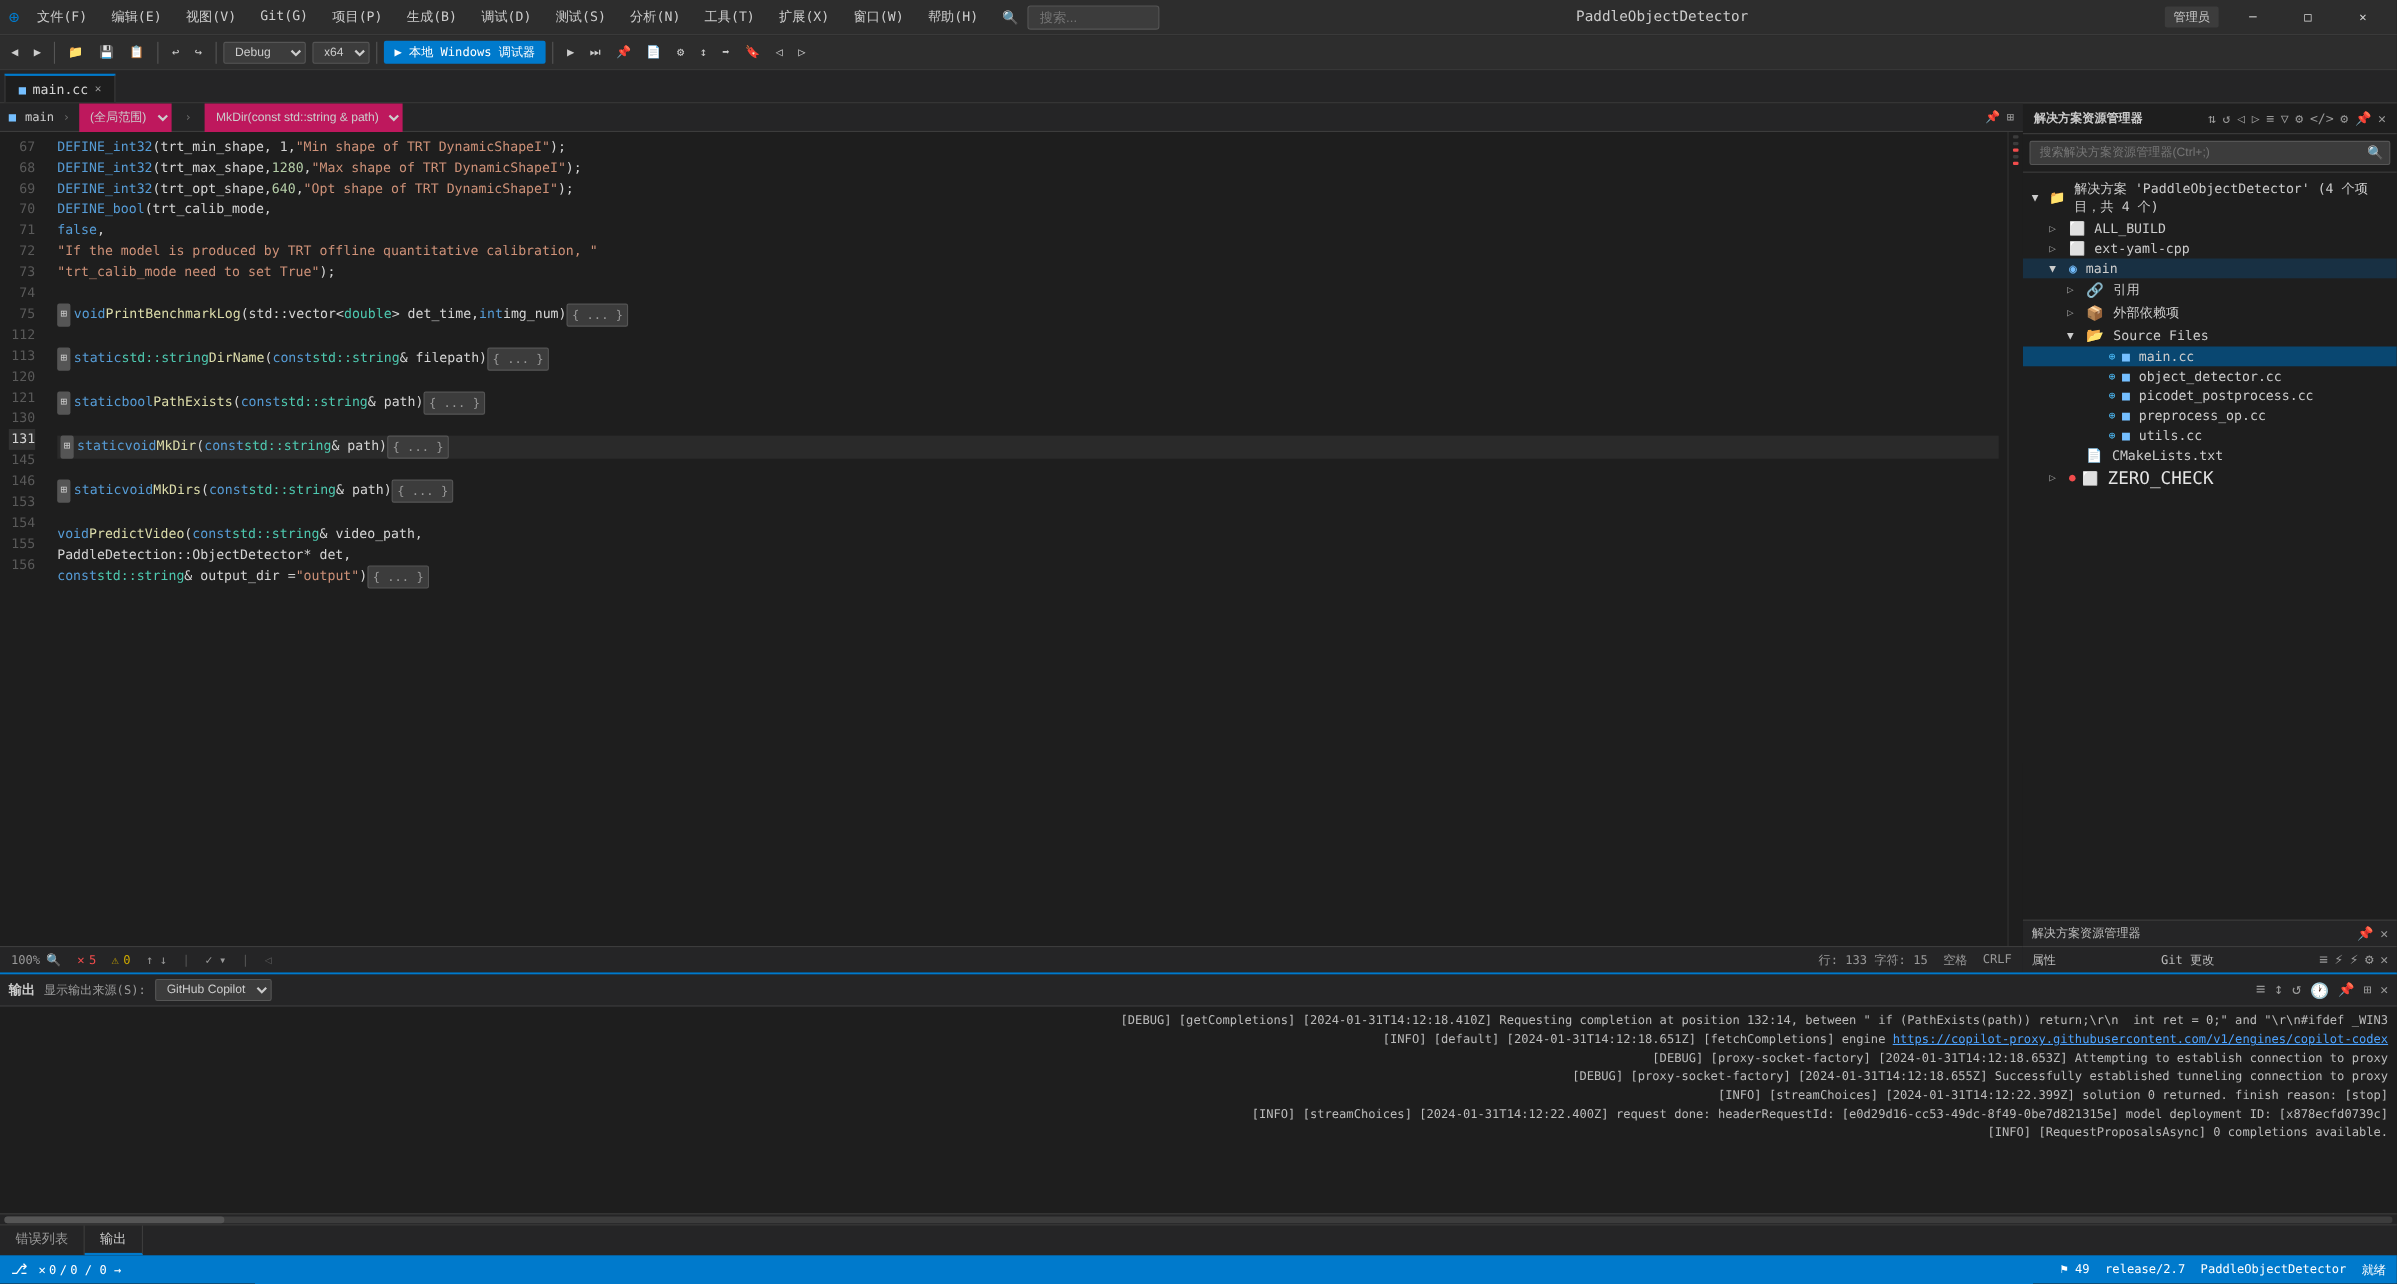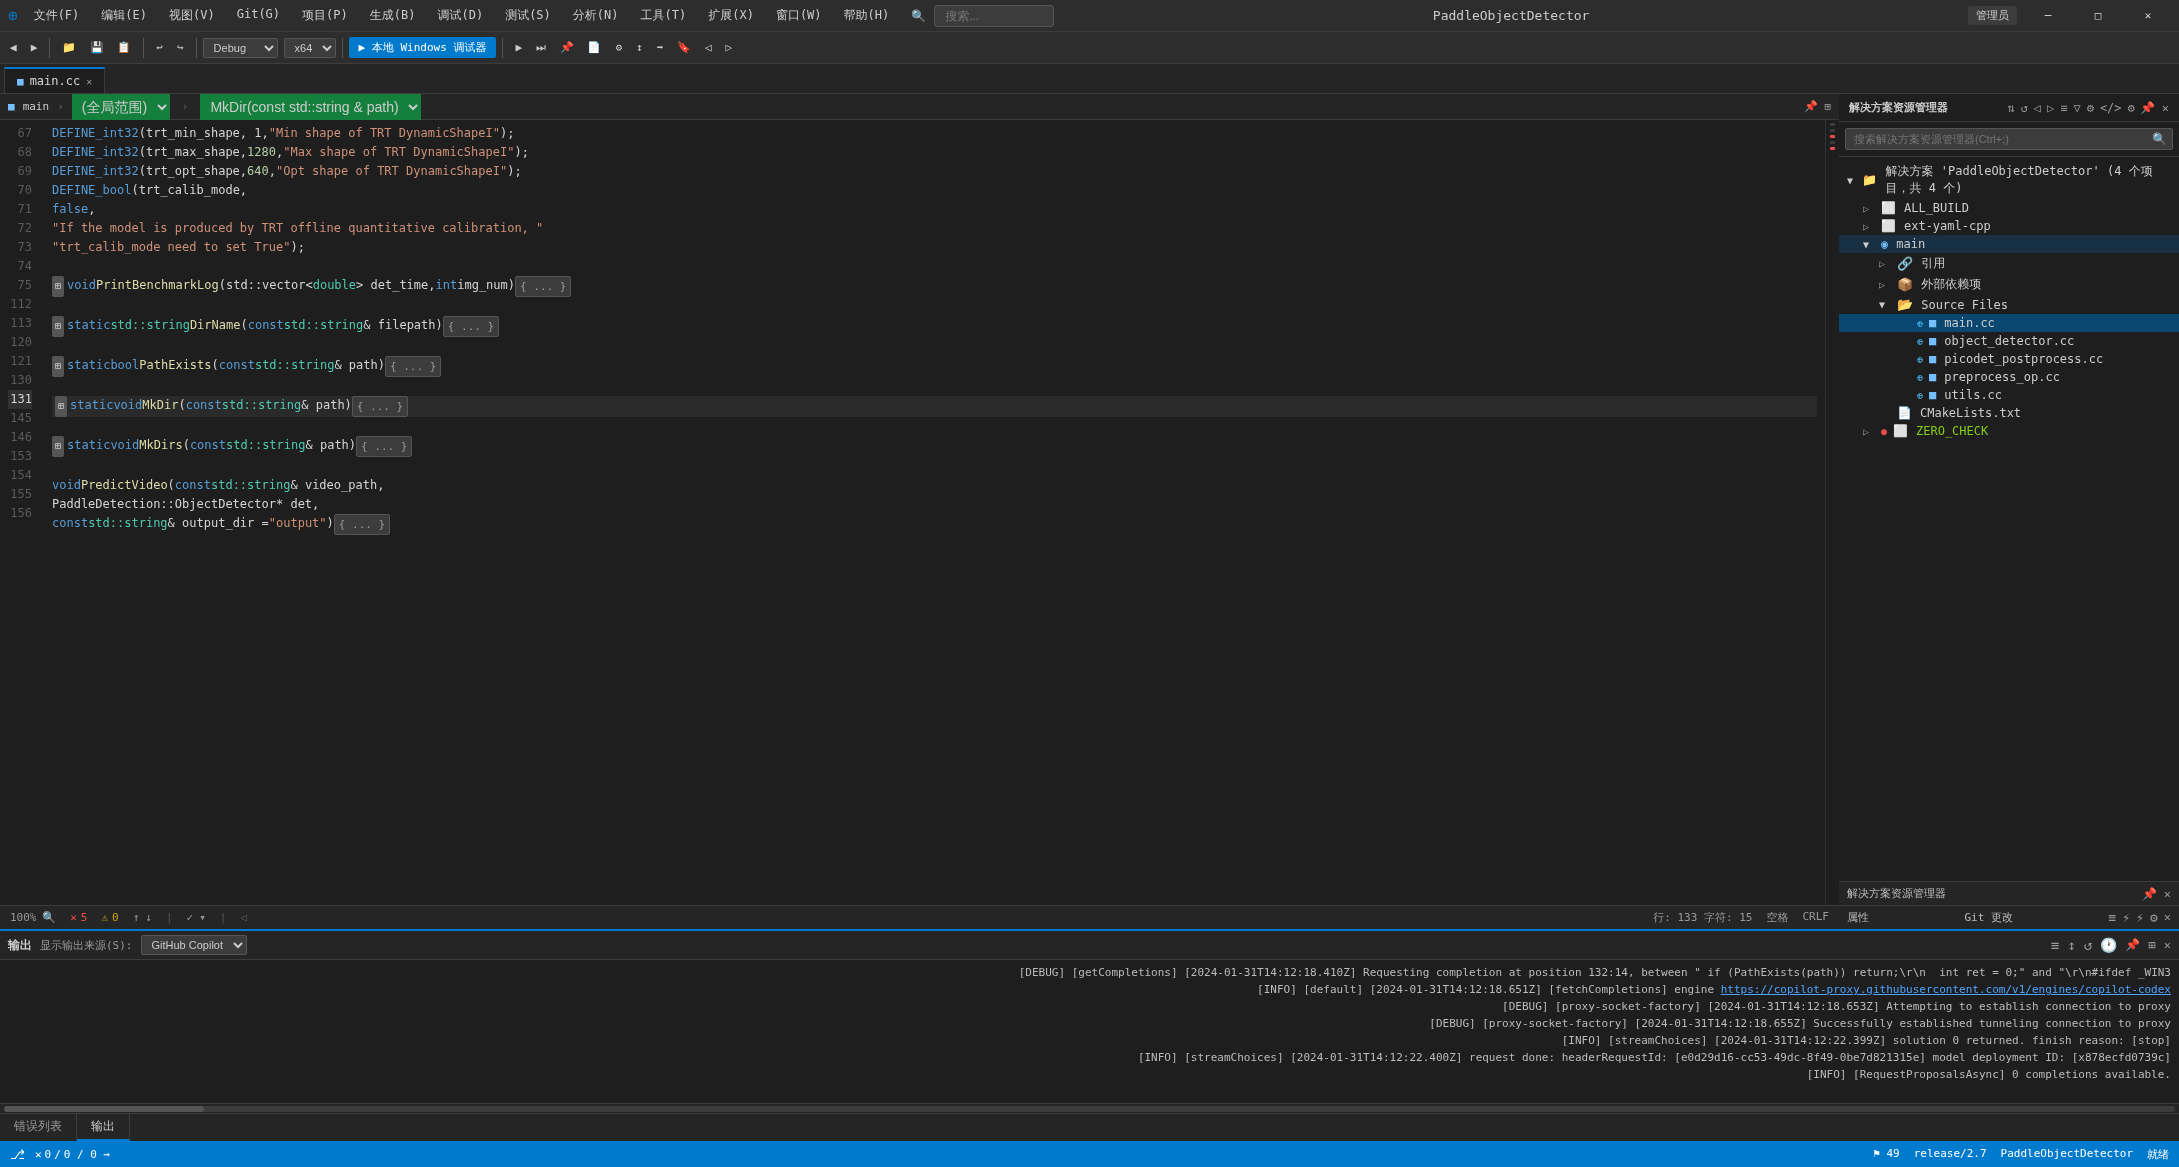--- a/index.html
+++ b/index.html
@@ -20,21 +20,21 @@
     .tb-separator { width: 1px; height: 20px; background: #555; margin: 0 4px; }
     .tb-select { background: #3c3c3c; border: 1px solid #555; color: #ccc; padding: 2px 6px; border-radius: 2px; font-size: 11px; }
     .tb-run { background: #007acc; color: white; padding: 3px 10px; border-radius: 2px; cursor: pointer; font-size: 11px; display: flex; align-items: center; gap: 3px; }
     
     
     .tab-bar { background: #252526; height: 30px; display: flex; align-items: flex-end; padding: 0 4px; border-bottom: 1px solid #3c3c3c; }
     .tab { padding: 5px 12px; background: #2d2d2d; color: #999; cursor: pointer; border-top: 1px solid #3c3c3c; border-left: 1px solid #3c3c3c; border-right: 1px solid #3c3c3c; font-size: 12px; display: flex; align-items: center; gap: 6px; }
     .tab.active { background: #1e1e1e; color: #d4d4d4; border-top: 2px solid #007acc; }
     .tab-close { color: #999; font-size: 10px; }
     .code-header { background: #252526; border-bottom: 1px solid #3c3c3c; height: 26px; display: flex; align-items: center; padding: 0 8px; gap: 8px; font-size: 11px; color: #999; }
-    .code-header-dropdown { background: #15803d; border: none; color: #ccc; padding: 14px 6px; font-size: 14px; }
+    .code-header-dropdown { background: #be185d; border: none; color: #ccc; padding: 14px 6px; font-size: 11px; }
     .sidebar-header { padding: 6px 10px; font-size: 11px; color: #bbb; border-bottom: 1px solid #3c3c3c; display: flex; justify-content: space-between; align-items: center; }
     .sidebar-title { font-size: 11px; color: #cccccc; font-weight: 600; text-transform: none; }
     .sidebar-icons { display: flex; gap: 6px; color: #999; }
     .sidebar-icons span { cursor: pointer; font-size: 13px; }
     .sidebar-search { padding: 6px; border-bottom: 1px solid #3c3c3c; }
     .sidebar-search input { width: 100%; background: #3c3c3c; border: 1px solid #555; color: #ccc; padding: 4px 8px; font-size: 11px; border-radius: 2px; }
     .tree { padding: 4px 0; font-size: 12px; overflow-y: auto; flex: 1; }
     .tree-item { padding: 2px 8px 2px 0; cursor: pointer; display: flex; align-items: center; gap: 4px; color: #cccccc; }
     .tree-item.selected { background: #094771; }
     .output-area { padding: 4px 8px; font-size: 11px; color: #ccc; overflow-y: auto; flex: 1; line-height: 17px; font-family: Consolas, monospace; }
@@ -476,21 +476,21 @@
         <div class="tree-item" style="padding-left:40px;">
           <span style="width:14px; display:inline-block;"></span>
           <span style="color:#dda0dd; margin-right:4px; font-size:12px;">📄</span>
           <span style="font-size:12px; color:#ccc;">CMakeLists.txt</span>
         </div>
 
         <div class="tree-item" style="padding-left:24px;">
           <span style="color:#999; font-size:10px; width:14px;">▷</span>
           <span style="color:#f14c4c; margin-right:2px; font-size:10px;">●</span>
           <span style="color:#75bfff; margin-right:4px; font-size:12px;">⬜</span>
-          <span style="font-size:12px; color:#84cc16;">ZERO_CHECK</span>
+          <span style="font-size:16px; color:#e5e5e5;">ZERO_CHECK</span>
         </div>
       </div>
 
       <div style="background:#252526; border-top:1px solid #3c3c3c; padding:4px 8px; display:flex; align-items:center; justify-content:space-between;">
         <span style="font-size:11px; color:#bbb;">解决方案资源管理器</span>
         <div style="display:flex; gap:6px; color:#999;">
           <span style="cursor:pointer; font-size:12px;">📌</span>
           <span style="cursor:pointer; font-size:12px;">✕</span>
         </div>
       </div>
@@ -502,21 +502,21 @@
           <span style="cursor:pointer; font-size:13px;">≡</span>
           <span style="cursor:pointer; font-size:13px;">⚡</span>
           <span style="cursor:pointer; font-size:13px;">⚡</span>
           <span style="cursor:pointer; font-size:13px;">⚙</span>
           <span style="cursor:pointer; font-size:12px;">✕</span>
         </div>
       </div>
     </div>
   </div>
 
-  <div style="background:#1e1e1e; border-top:2px solid #007acc; height:212px; display:flex; flex-direction:column;">
+  <div style="background:#1e1e1e; border-top:2px solid #007acc; height:257px; display:flex; flex-direction:column;">
 
     <div class="bottom-header-row">
       <div class="output-label-select">
         <span style="color:#ccc; font-size:12px; font-weight:600;">输出</span>
         <span style="font-size:11px; color:#999;">显示输出来源(S):</span>
         <select class="output-selector">
           <option>GitHub Copilot</option>
         </select>
       </div>
       <div style="margin-left:auto; display:flex; gap:8px; align-items:center;">

